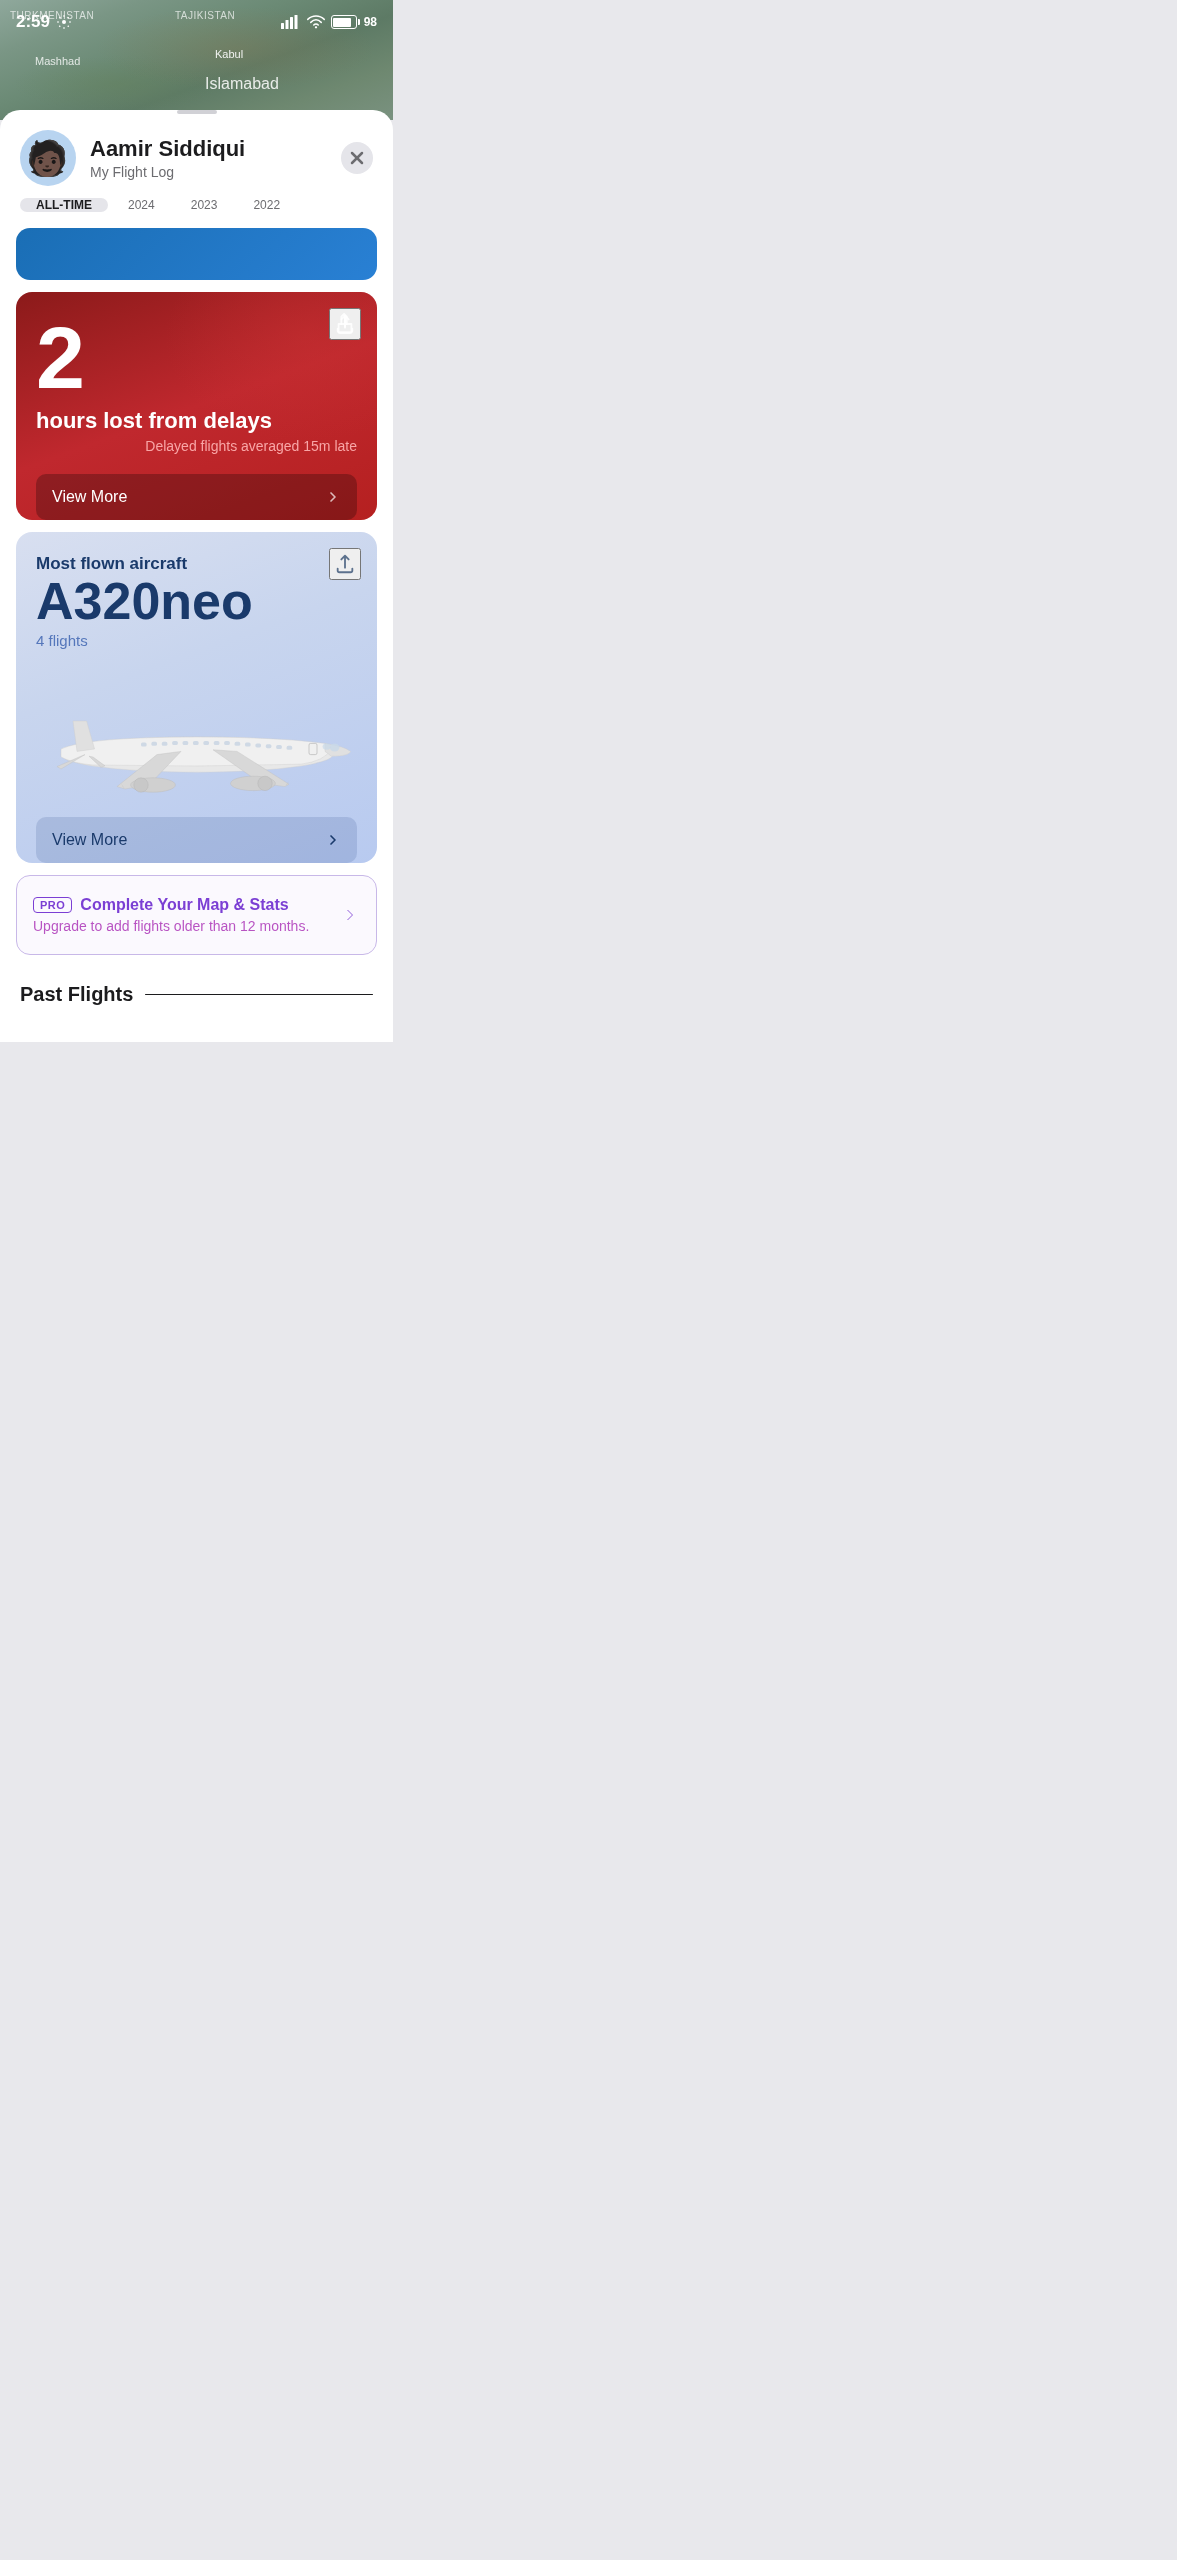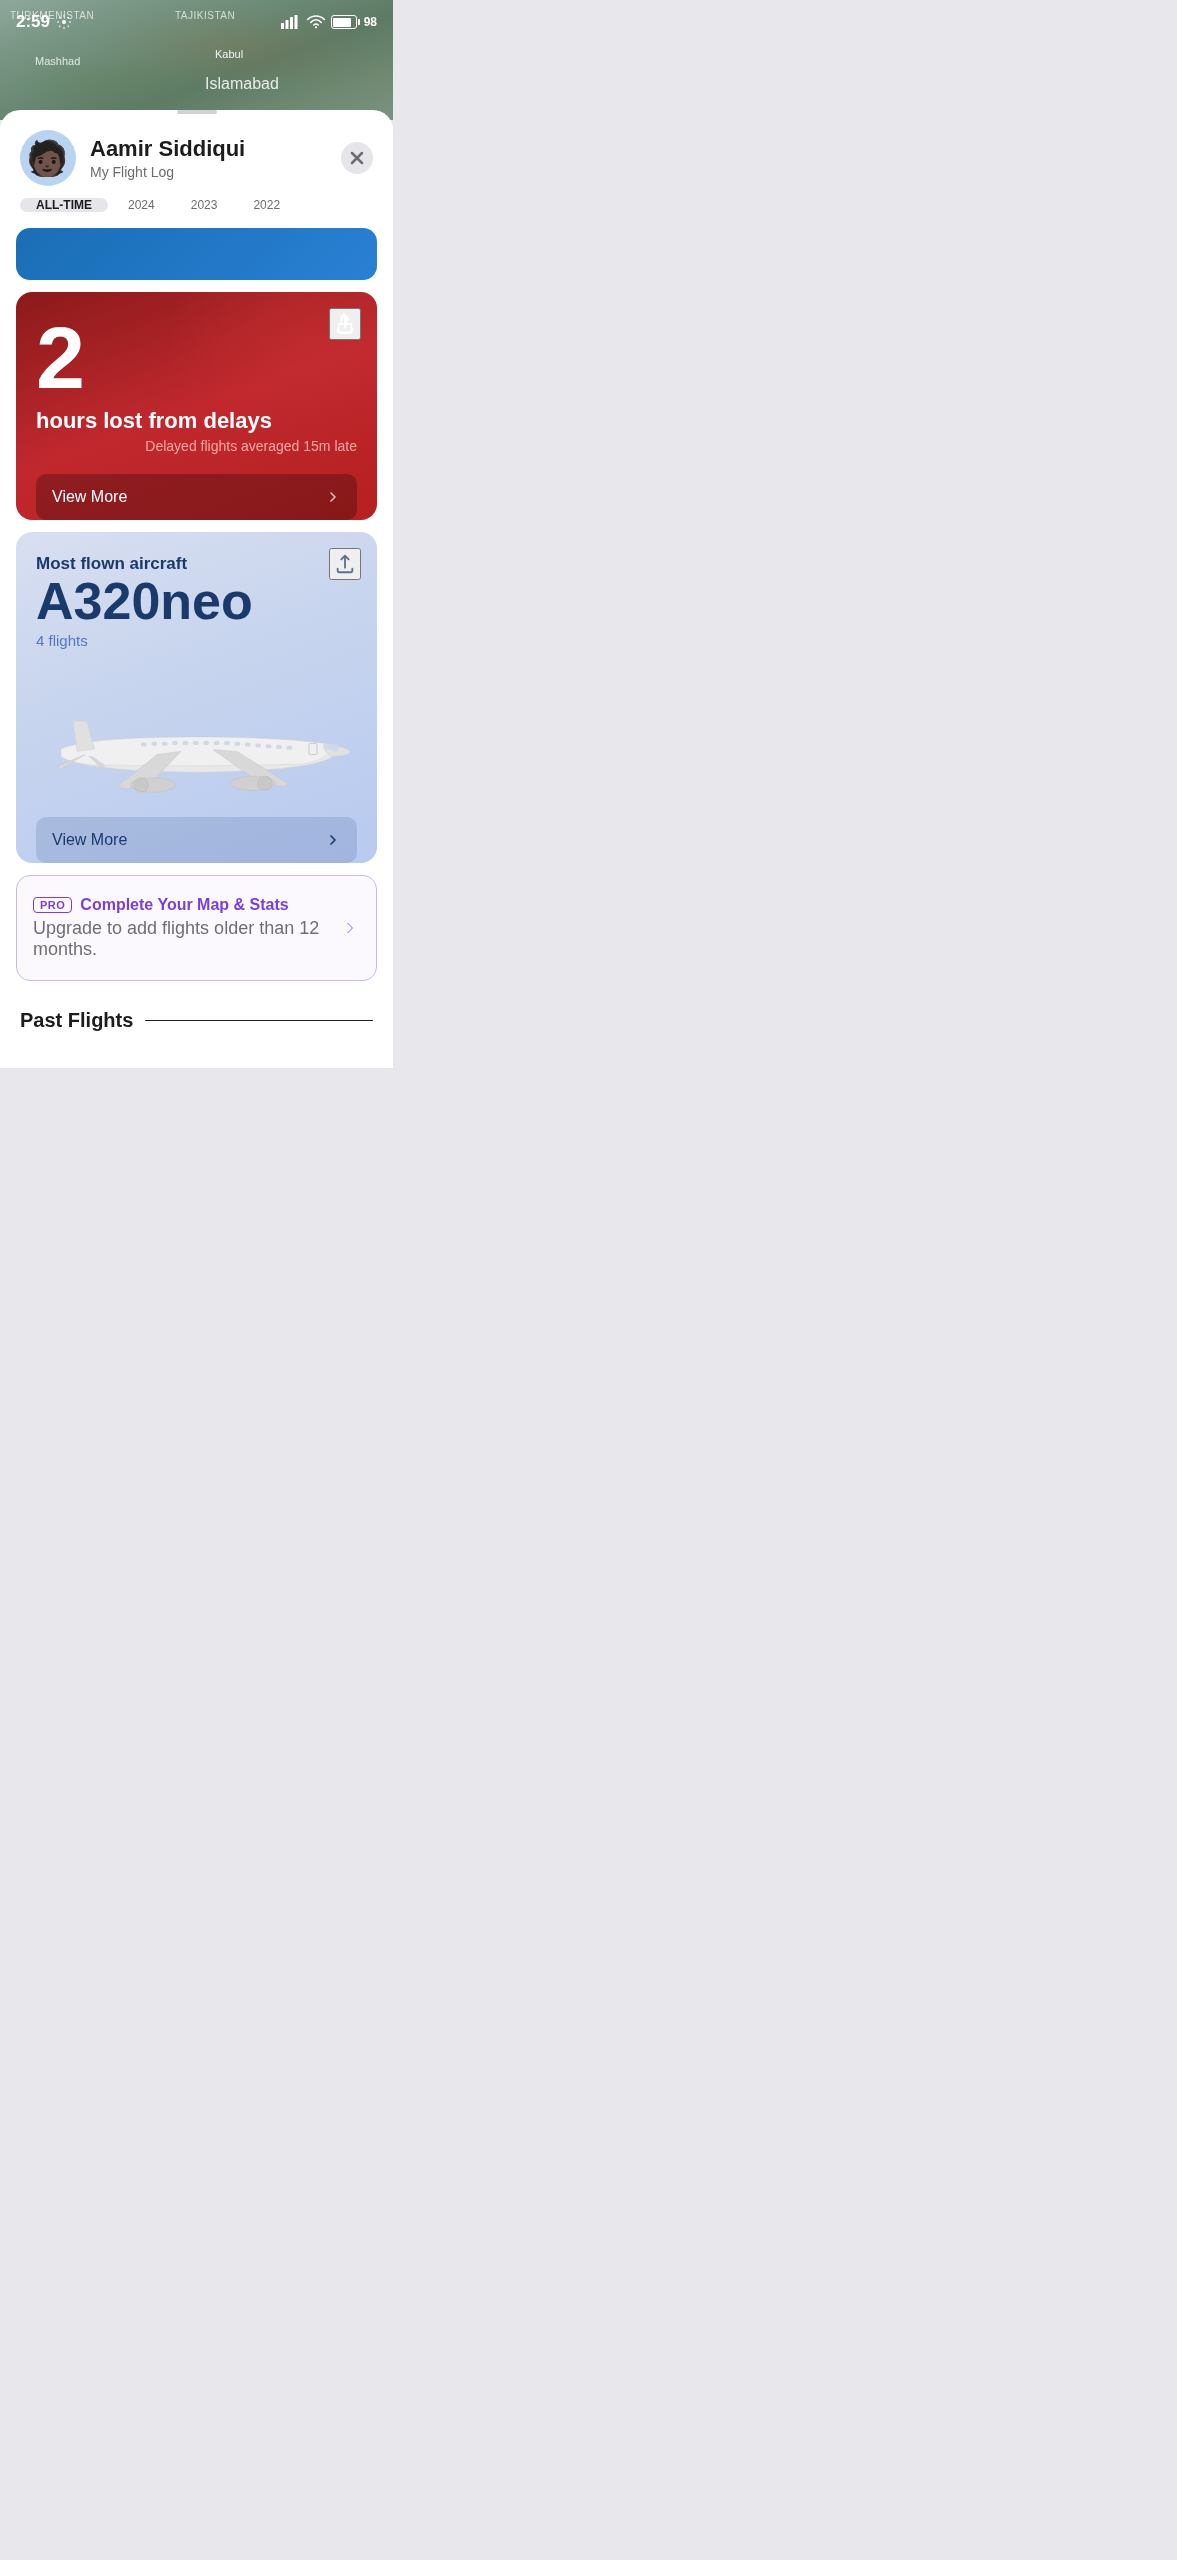--- a/index.html
+++ b/index.html
@@ -441,22 +441,22 @@
       letter-spacing: 0.5px;
     }
 
     .pro-title {
       font-size: 16px;
       font-weight: 700;
       color: #7b3fd4;
     }
 
     .pro-subtitle {
-      font-size: 18px;
-      color: #404040;
+      font-size: 14px;
+      color: #a21caf;
       opacity: 0.75;
     }
 
     .pro-chevron {
       width: 20px;
       height: 20px;
       stroke: #7b3fd4;
       fill: none;
       flex-shrink: 0;
     }

